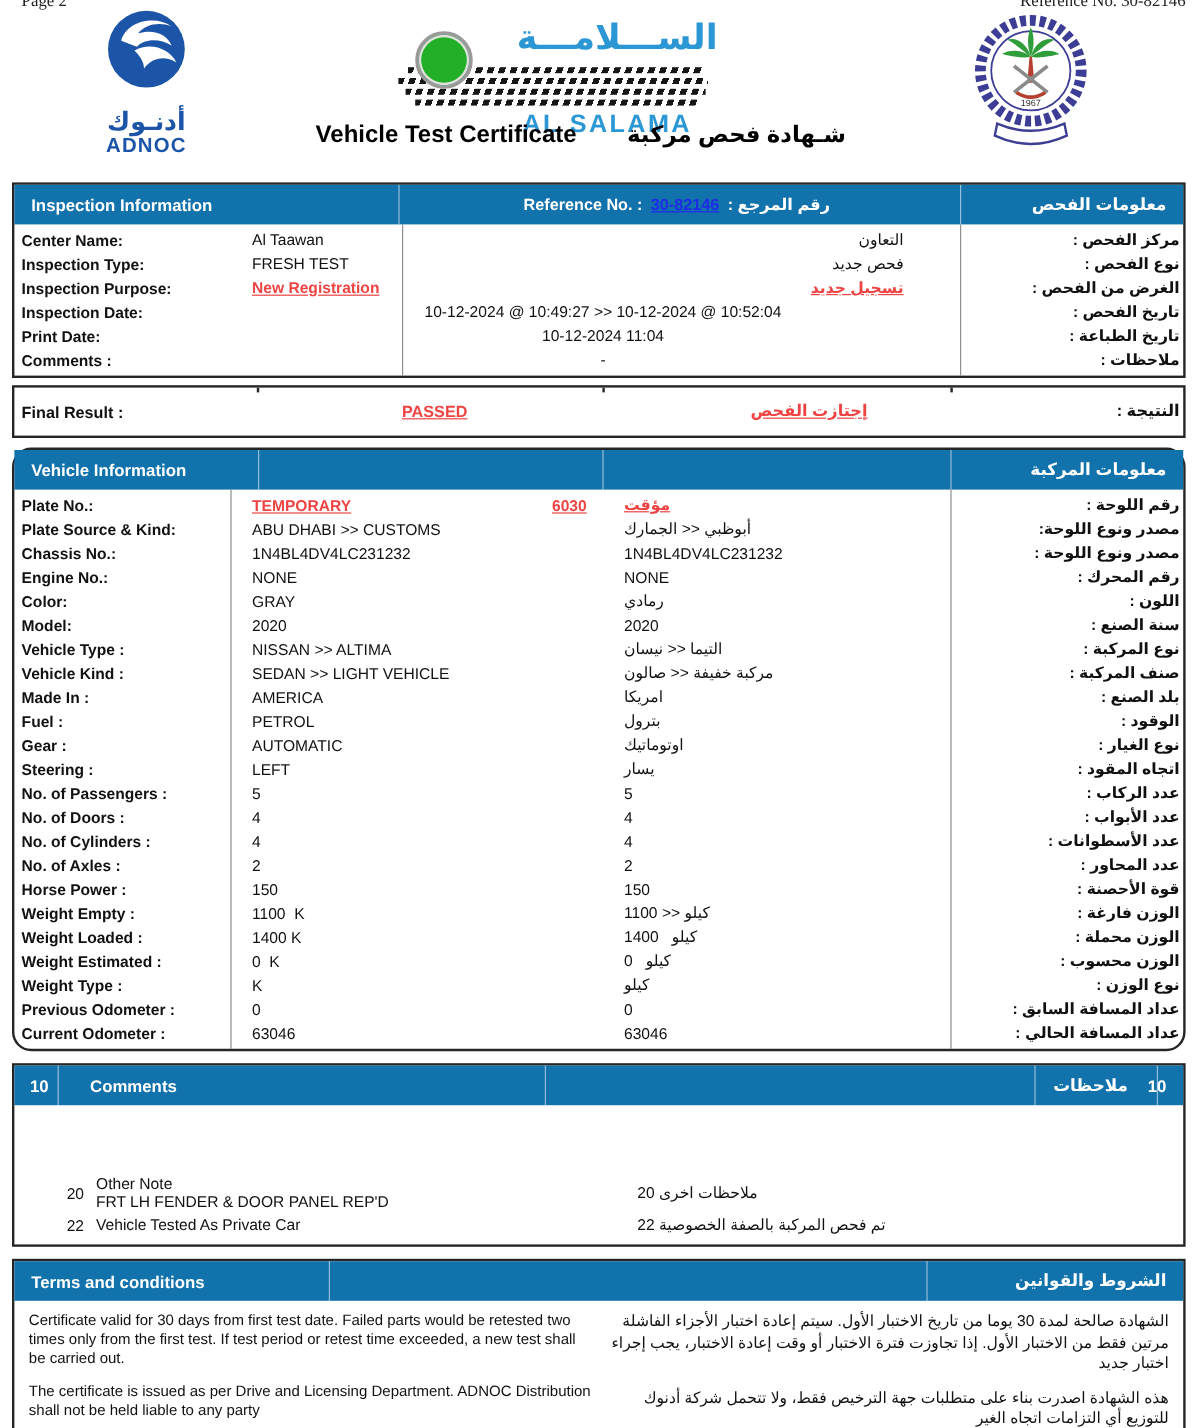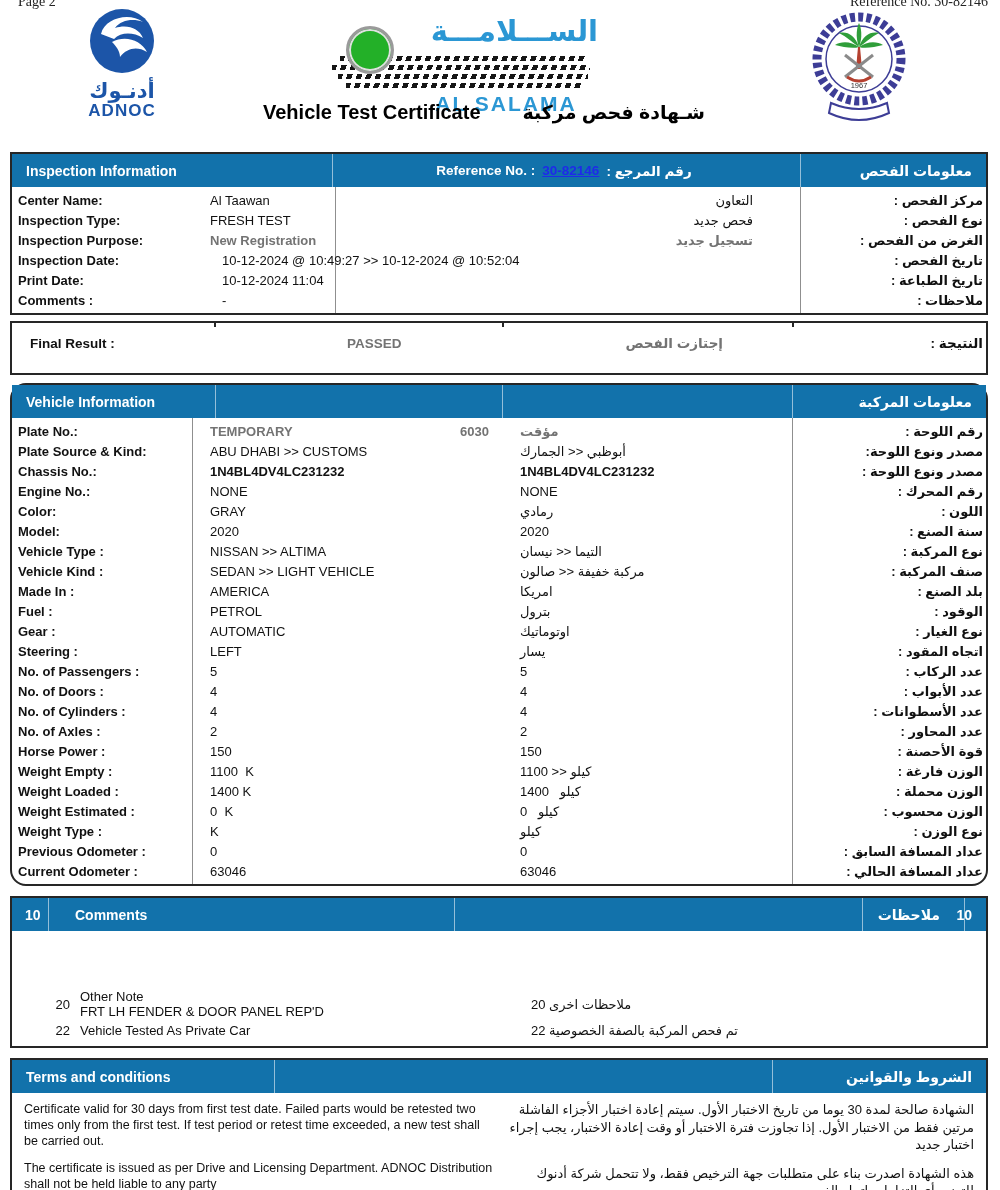--- a/index.html
+++ b/index.html
@@ -6,21 +6,21 @@
   .page{position:relative;width:1000px;height:1190px;background:#fff;overflow:hidden;
         font-family:"Liberation Sans","DejaVu Sans",sans-serif;color:#111;}
   .serif{font-family:"Liberation Serif","DejaVu Serif",serif;}
 
   
   .tophdr{position:relative;height:150px;}
   .page-label{position:absolute;left:18px;top:-6px;font-size:14px;color:#222;}
   .ref-top{position:absolute;right:12px;top:-6px;font-size:14px;color:#222;}
 
   .adnoc{position:absolute;left:84px;top:8px;width:76px;text-align:center;}
-  .adnoc-ar{font-size:21px;font-weight:bold;color:#1C55A8;line-height:22px;margin-top:2px;}
+  .adnoc-ar{font-size:21px;font-weight:bold;color:#1C55A8;line-height:22px;margin-top:12px;}
   .adnoc-en{font-size:17px;font-weight:bold;color:#1C55A8;letter-spacing:1px;line-height:18px;}
 
   .salama{position:absolute;left:330px;top:12px;width:270px;height:110px;}
   .salama-ar{position:absolute;right:2px;top:2px;font-size:29px;font-weight:bold;color:#2B97D4;direction:rtl;}
   .light{position:absolute;left:16px;top:14px;width:42px;height:42px;border-radius:50%;
          background:#23B028;border:3px solid #9a9a9a;box-shadow:inset 0 0 0 2px #e0e0e0;z-index:2;}
   .stripe{position:absolute;height:5px;
           background-image:repeating-linear-gradient(110deg,#161616 0px,#161616 5px,transparent 5px,transparent 9px);}
   .s1{left:10px;top:44px;width:246px;}
   .s2{left:2px;top:53px;width:258px;}
@@ -48,27 +48,27 @@
   .vline{position:absolute;top:0;bottom:0;width:1px;background:#8f8f8f;}
 
   
   .ibody{position:relative;padding:3px 0;}
   .irow{display:grid;grid-template-columns:192px 1fr 200px;height:20px;align-items:center;
         padding:0 3px 0 6px;font-size:13px;}
   .lab{font-weight:bold;white-space:nowrap;}
   .lab-ar{font-weight:bold;direction:rtl;text-align:right;white-space:nowrap;}
   .imid{position:relative;height:100%;}
   .i-en{position:absolute;left:0;top:50%;transform:translateY(-50%);white-space:nowrap;}
-  .i-center{position:absolute;left:12px;right:0;top:50%;transform:translateY(-50%);text-align:left;white-space:nowrap;}
+  .i-center{position:absolute;left:12px;right:0;top:50%;transform:translateY(-50%);text-align:center;white-space:nowrap;}
   .i-ar{position:absolute;right:30px;top:50%;transform:translateY(-50%);direction:rtl;white-space:nowrap;}
-  [data-variant="blue"]{color:#737373;font-weight:bold;}
-  [data-variant="bold"]{font-weight:bold;}
-
-  
-  .fbox{margin-top:6px;height:54px;padding-left:12px;}
+  [data-variant="blue"]{color:#ef4444;font-weight:bold;text-decoration:underline;}
+  [data-variant="bold"]{font-weight:normal;}
+
+  
+  .fbox{margin-top:6px;height:44px;}
   .frow{display:grid;grid-template-columns:192px 1fr 200px;height:40px;align-items:center;
         padding:0 3px 0 6px;font-size:13.5px;}
   .fr-en{position:absolute;left:125px;top:50%;transform:translateY(-50%);}
   .fr-ar{position:absolute;right:60px;top:50%;transform:translateY(-50%);direction:rtl;}
   .tick{position:absolute;top:0;width:2px;height:4px;background:#262626;}
 
   
   .vbody{position:relative;padding:3px 0;}
   .vrow{display:grid;grid-template-columns:192px 250px 60px 1fr 200px;height:20px;align-items:center;
         padding:0 3px 0 6px;font-size:13px;}

